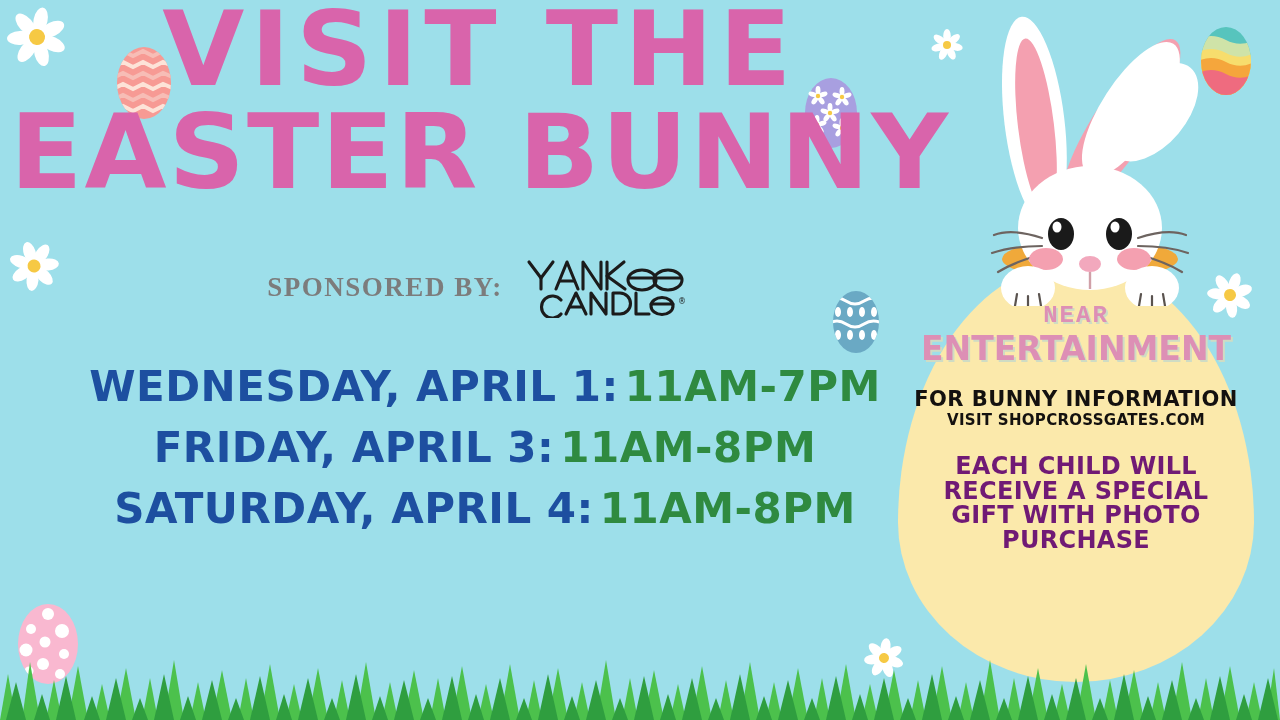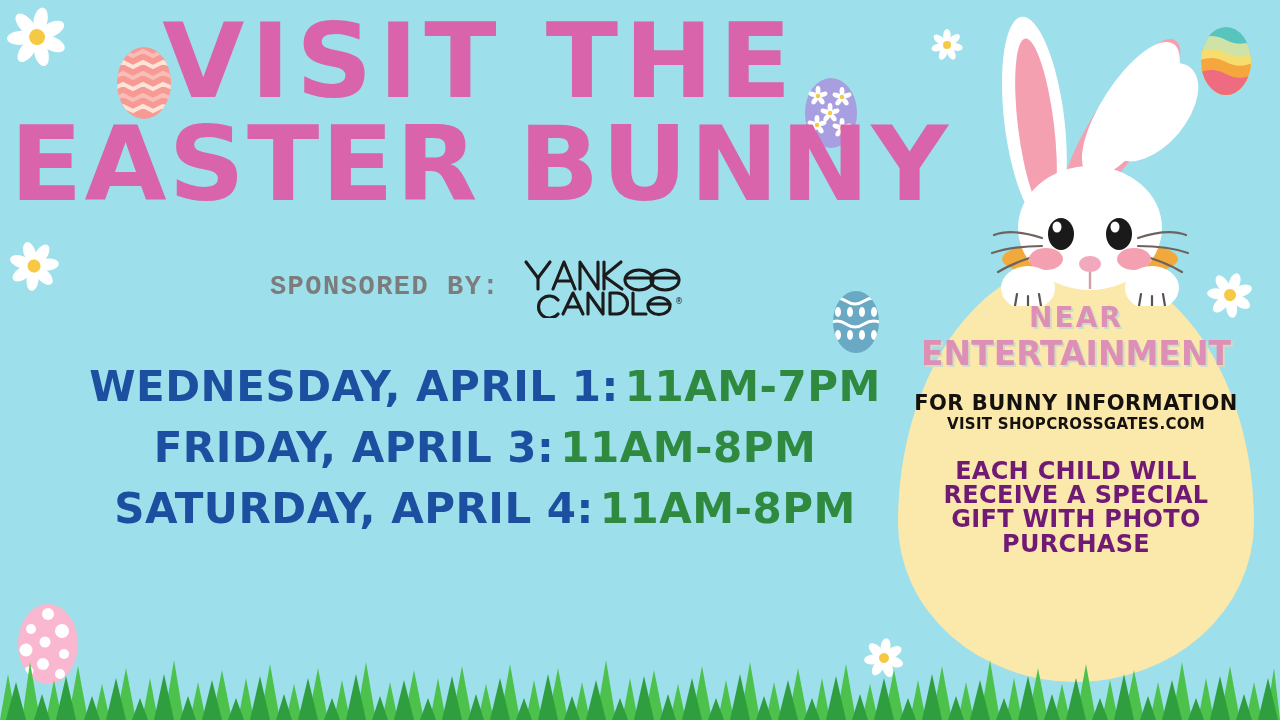--- a/index.html
+++ b/index.html
@@ -15,21 +15,21 @@
     background:#9ddfea;
     overflow:hidden;
   }
 
   
   .deco { position:absolute; }
 
   
   .headline {
     position:absolute;
-    left:0; top:12px;
+    left:0; top:0;
     width:960px;
     text-align:center;
     line-height:0.95;
   }
   .headline .line {
     display:block;
     font-family:"DejaVu Sans", sans-serif;
     font-weight:bold;
     color:#d964ab;
     letter-spacing:2px;
@@ -42,21 +42,21 @@
   .sponsor-row {
     position:absolute;
     left:0; top:256px;
     width:960px;
     display:flex;
     align-items:center;
     justify-content:center;
     gap:22px;
   }
   .sponsored-by {
-    font-family:Liberation Mono, monospace;
+    font-family:Liberation Serif, serif;
     font-weight:bold;
     font-size:27px;
     color:#7c7c7c;
     letter-spacing:1.5px;
   }
   .yc-logo { display:block; }
 
   
   .schedule {
     position:absolute;
@@ -94,21 +94,21 @@
     text-align:center;
   }
   .near-apex {
     font-family:"DejaVu Sans", sans-serif;
     font-weight:bold;
     color:#dd8fb5;
     text-shadow:2px 2px 0 #cfdcc4;
     line-height:1.02;
     padding-top:42px;
   }
-  .near-apex .na1 { font-size:28px; letter-spacing:2px; display:block; }
+  .near-apex .na1 { font-size:24px; letter-spacing:2px; display:block;font-family:Liberation Mono, monospace; }
   .near-apex .na2 { font-size:34px; letter-spacing:2px; display:block; margin-top:4px;}
   .near-apex .na3 { font-size:33px; letter-spacing:0px; display:block; margin-top:4px;}
 
   .info-block {
     margin-top:22px;
     font-family:"DejaVu Sans", sans-serif;
     font-weight:bold;
     color:#14110f;
     line-height:1.12;
   }

